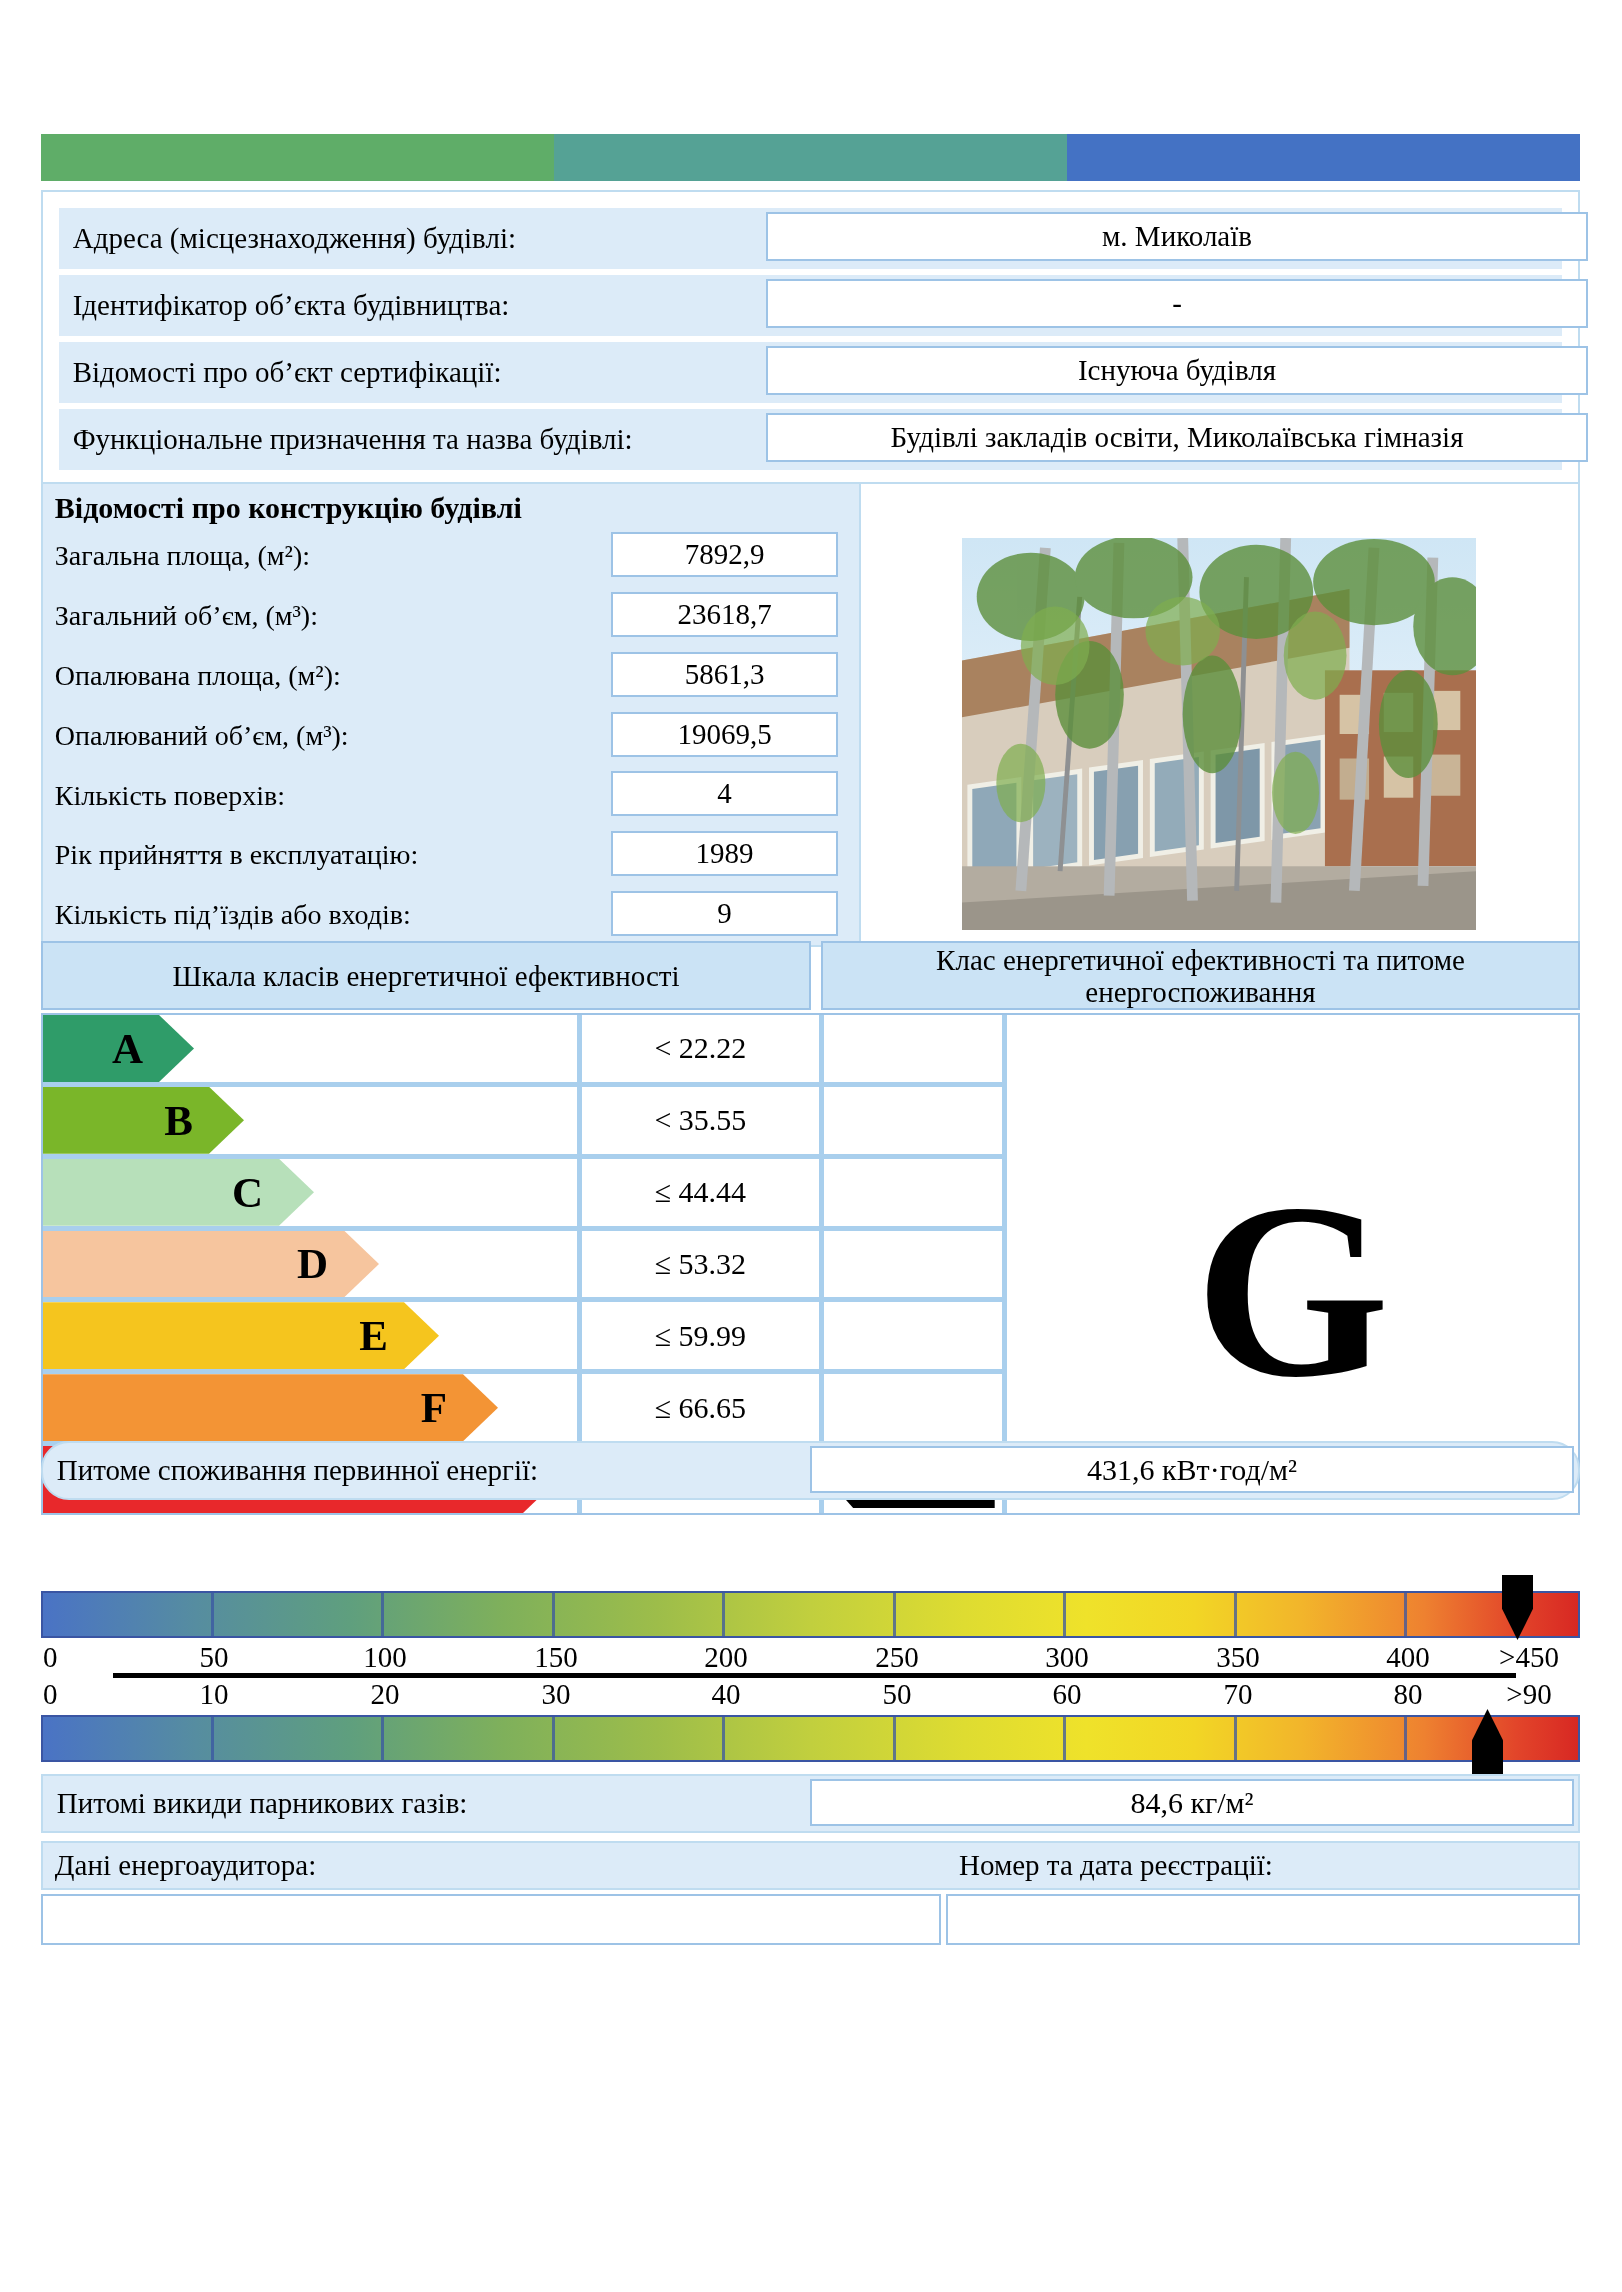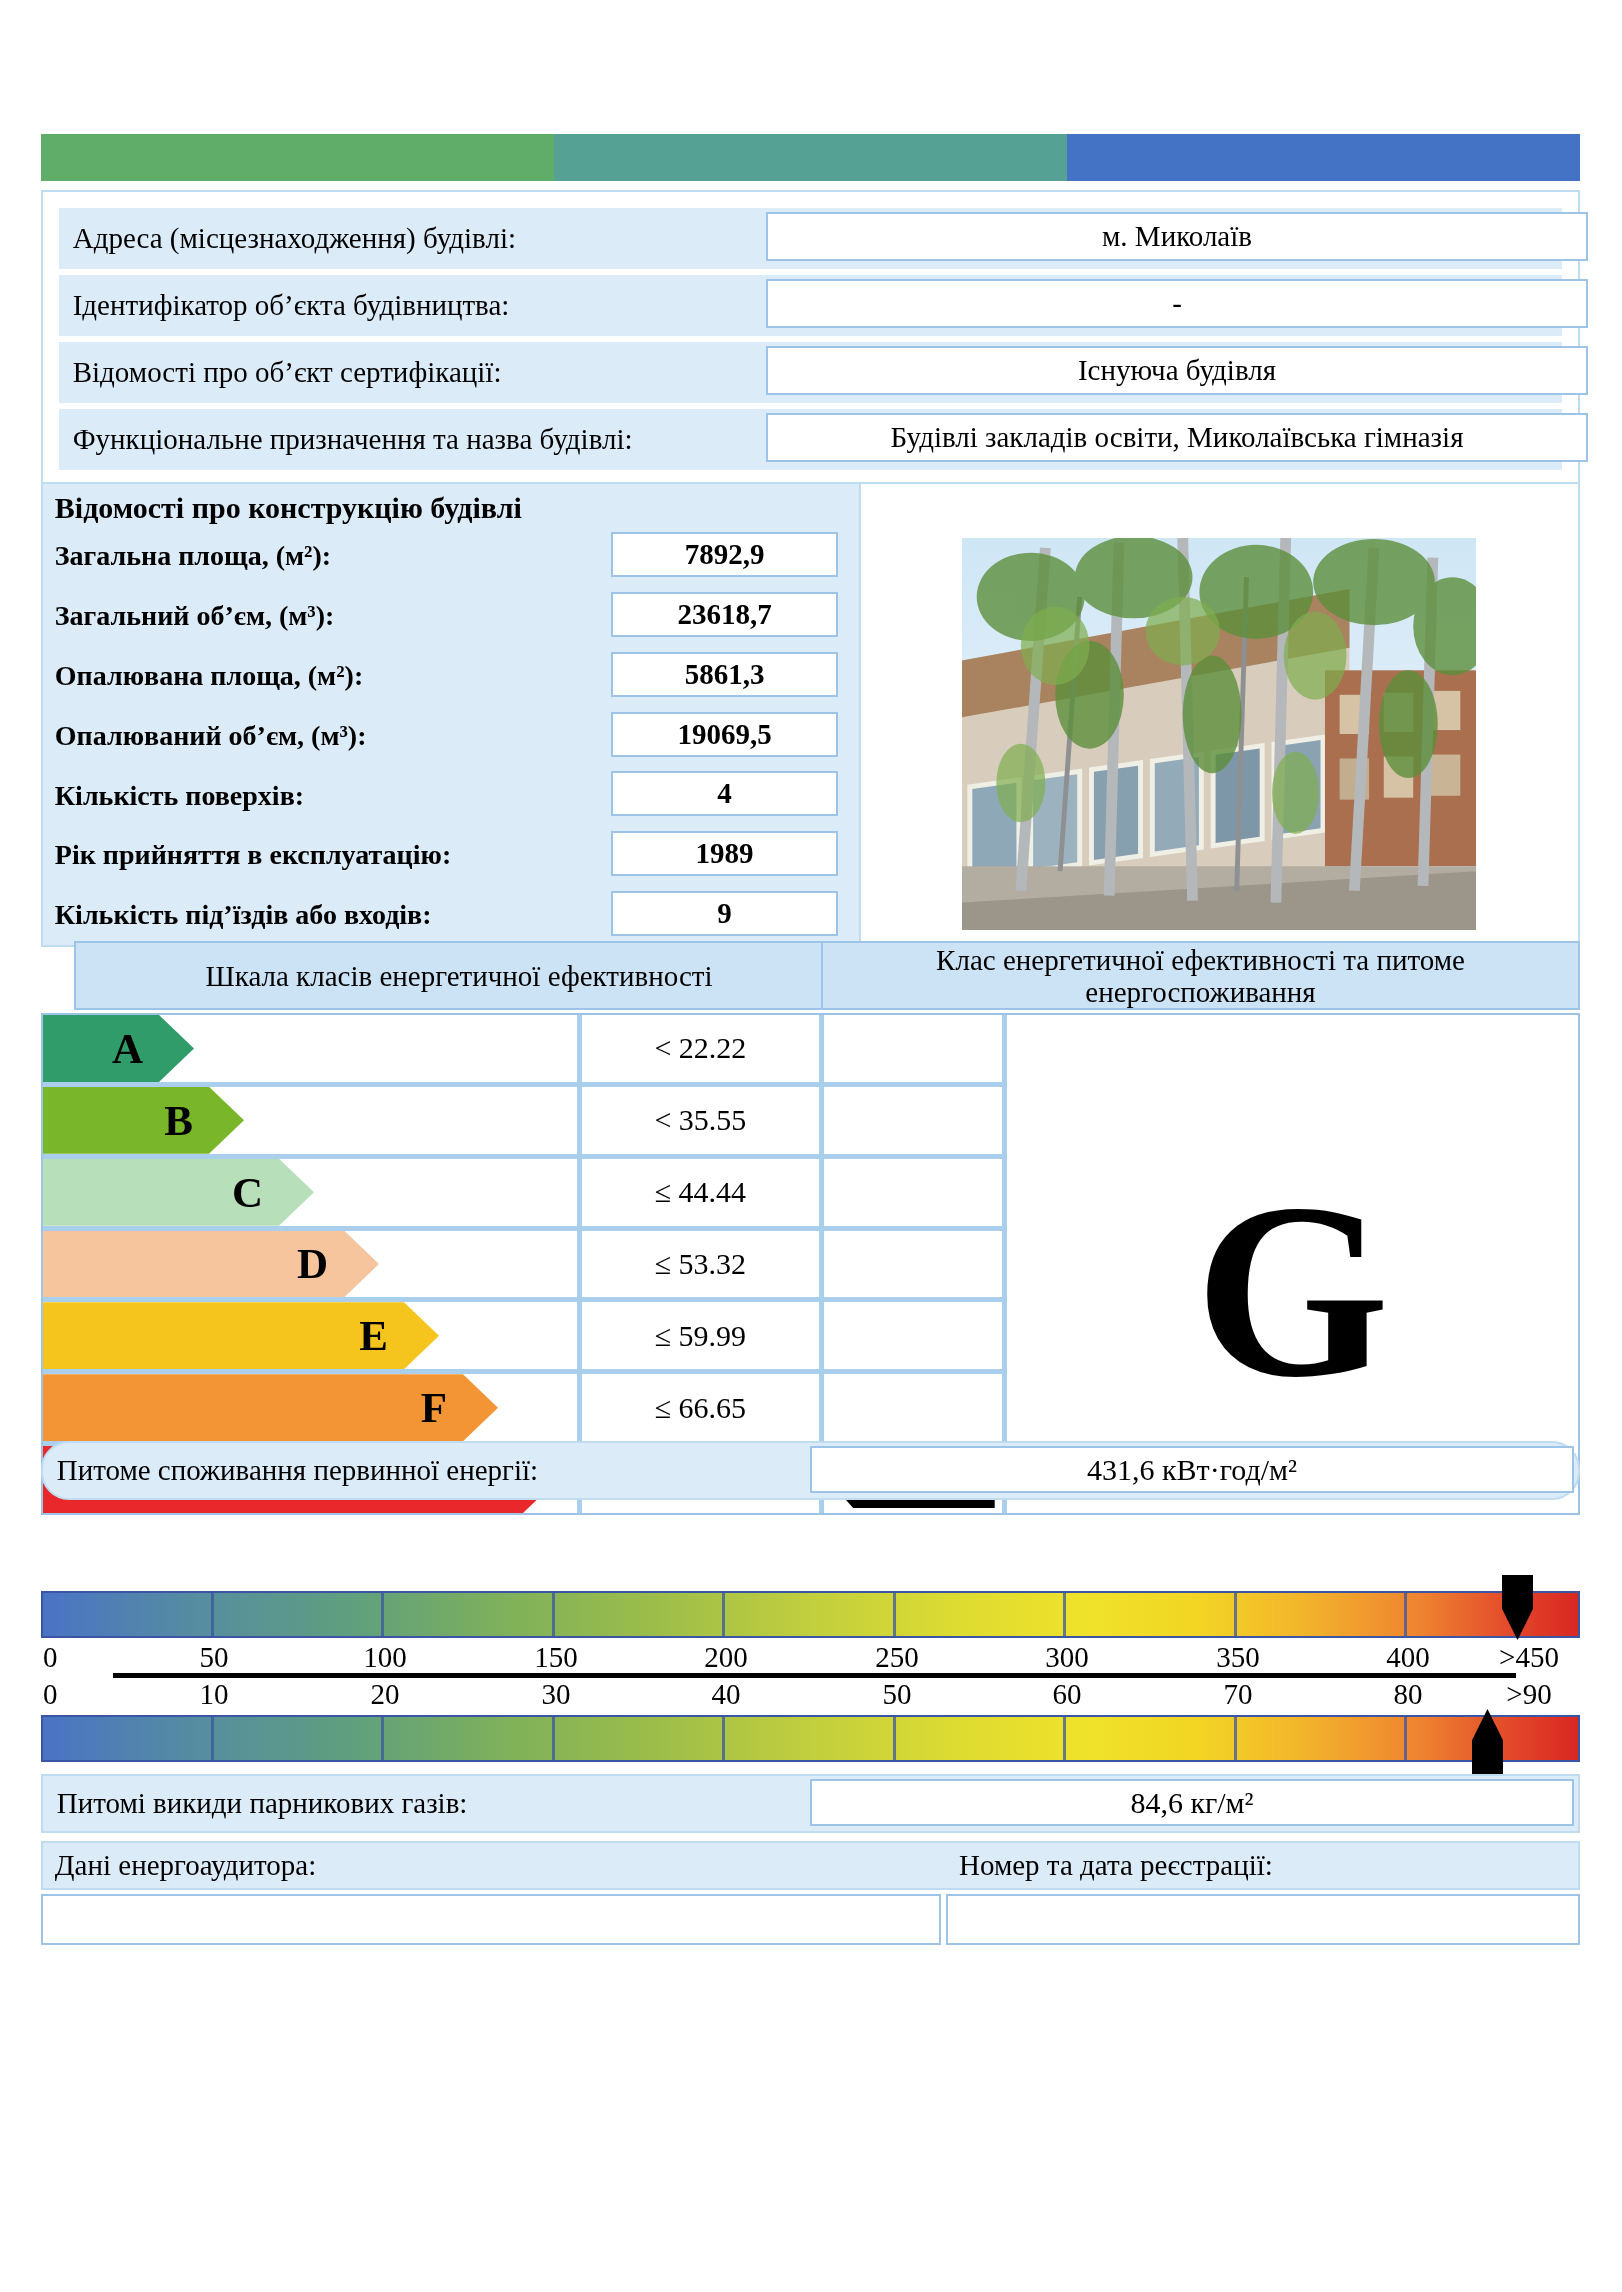--- a/index.html
+++ b/index.html
@@ -26,32 +26,32 @@
   .info-table{top:190px;background:#ffffff;padding:16px;}
   .info-row{position:relative;height:61px;background:#DCEBF8;margin-bottom:5.9px;}
   .info-row:last-child{margin-bottom:0;}
   .info-label{display:block;line-height:61px;padding-left:13.7px;font-size:29px;}
   .info-value{position:absolute;left:707px;top:3.9px;width:822px;height:49px;box-sizing:border-box;
               background:#fff;border:2px solid #9DC3E6;text-align:center;line-height:45px;font-size:29px;}
 
   
   .construction{top:482px;height:465px;}
   .constr-header{height:45px;line-height:47px;padding-left:11.8px;font-size:30px;font-weight:bold;}
-  .constr-row{position:relative;height:53px;margin-bottom:6.9px;width:696px;font-weight:bold;}
+  .constr-row{position:relative;height:53px;margin-bottom:6.9px;width:696px;}
   .constr-label{display:block;line-height:53px;padding-left:11.8px;font-size:28px;}
   .constr-value{position:absolute;left:568px;top:2.9px;width:227px;height:45px;box-sizing:border-box;
                 background:#fff;border:2px solid #9DC3E6;text-align:center;line-height:41px;font-size:29px;}
   .photo-cell{position:absolute;left:816px;top:0;right:0;bottom:0;background:#fff;border-left:2.9px solid #BFDCF0;}
   .photo{position:absolute;left:101px;top:54px;width:514px;height:392px;}
 
   
   .scale-head{position:absolute;top:941px;height:69px;background:#CBE3F5;border:2px solid #9DC3E6;
               box-sizing:border-box;display:flex;align-items:center;justify-content:center;
               text-align:center;font-size:29px;line-height:32px;}
-  .scale-head-left{left:41px;width:770px;margin-left:33px;}
+  .scale-head-left{left:41px;width:770px;}
   .scale-head-right{left:821px;width:759px;padding:0 12px;}
 
   
   .scale-body{position:absolute;top:1013px;left:41px;width:1539px;height:502px;box-sizing:border-box;
               background:#A9CFED;border:2.9px solid #9DC3E6;display:grid;
               grid-template-columns:534px 237px 178px 1fr;grid-template-rows:repeat(7,1fr);gap:4.9px;}
   .cell{background:#ffffff;position:relative;overflow:visible;}
   .vcell{display:flex;align-items:center;justify-content:center;font-size:30px;}
   .gbig{grid-column:4;grid-row:1/8;display:flex;align-items:center;justify-content:center;
         font-size:250px;font-weight:bold;padding-top:54px;box-sizing:border-box;}

